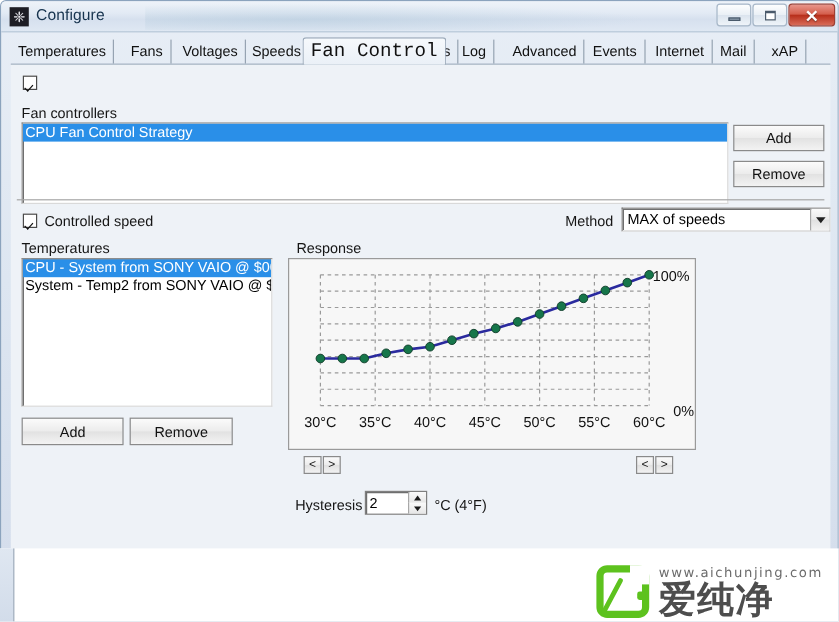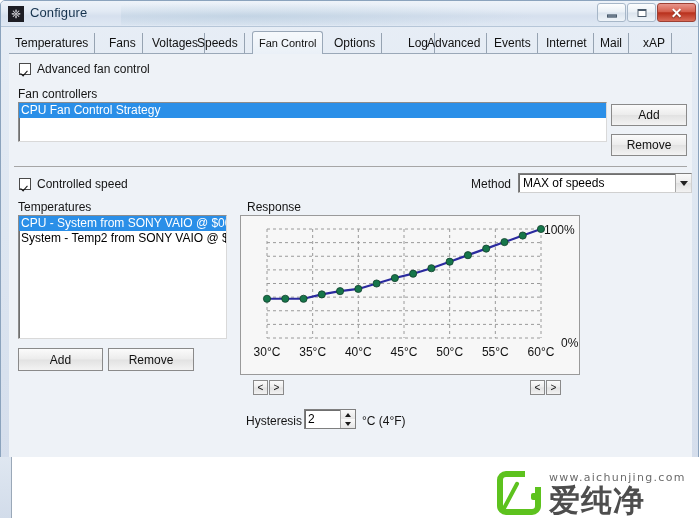--- a/index.html
+++ b/index.html
@@ -89,22 +89,23 @@
     border-right: 1px solid #96a3b2;
     white-space: nowrap;
     cursor: default;
   }
   .tab.sel {
     top: 0; height: 23px; line-height: 22px;
     background: linear-gradient(180deg,#f6f9fc 0%,#eaf0f7 100%);
     border: 1px solid #9aa8b8;
     border-bottom: none;
     border-radius: 3px 3px 0 0;
-    font-size: 11px;
+    font-size: 16px;
     z-index: 3;
+    font-family: Liberation Mono, monospace;
   }
   #tabline {
     position: absolute; left: 8px; top: 52px;
     width: 683px; height: 1px;
     background: #9aa8b8;
   }
 
   
   #client {
     position: absolute; left: 8px; top: 53px;
@@ -287,39 +288,38 @@
     </div>
     <div class="wbtn" id="btn-close">
       <span class="g">✕</span>
     </div>
   </div>
 
   <div id="tabstrip">
     <div class="tab" style="left:0px;">Temperatures</div>
     <div class="tab" style="left:94px;">Fans</div>
     <div class="tab" style="left:137px;">Voltages</div>
-    <div class="tab" style="left:182px;">Speeds</div>
+    <div class="tab" style="left:195px;">Speeds</div>
     <div class="tab sel" style="left:243px;">Fan Control</div>
     <div class="tab" style="left:319px;">Options</div>
-    <div class="tab" style="left:370px;margin-left:23px;">Log</div>
+    <div class="tab" style="left:370px;">Log</div>
     <div class="tab" style="left:412px;text-align:center;">Advanced</div>
     <div class="tab" style="left:479px;">Events</div>
     <div class="tab" style="left:531px;">Internet</div>
     <div class="tab" style="left:585px;">Mail</div>
     <div class="tab" style="left:628px;">xAP</div>
   </div>
   <div id="tabline"></div>
 
   <div id="client">
 
     <div class="cbox" style="left:10px; top:9px;"></div>
-    <div class="lbl" style="left:28px; top:8px;">Advanced fan control</div>
 
     <div class="lbl" style="left:9px; top:33px;">Fan controllers</div>
-    <div class="sunken listbox" style="left:9px; top:48px; width:589px; height:40px;">
+    <div class="sunken listbox" style="left:9px; top:48px; width:589px; height:68px;">
       <div class="li sel">CPU Fan Control Strategy</div>
     </div>
 
     <div class="btn" style="left:602px; top:50px; width:76px; height:22px;">Add</div>
     <div class="btn" style="left:602px; top:80px; width:76px; height:22px;">Remove</div>
 
     <div class="etched" style="left:5px; top:112px; width:673px; height:2px; border-bottom:none; border-left:none; border-right:none;"></div>
 
     <div class="cbox" style="left:10px; top:124px;"></div>
     <div class="lbl" style="left:28px; top:123px;">Controlled speed</div>

